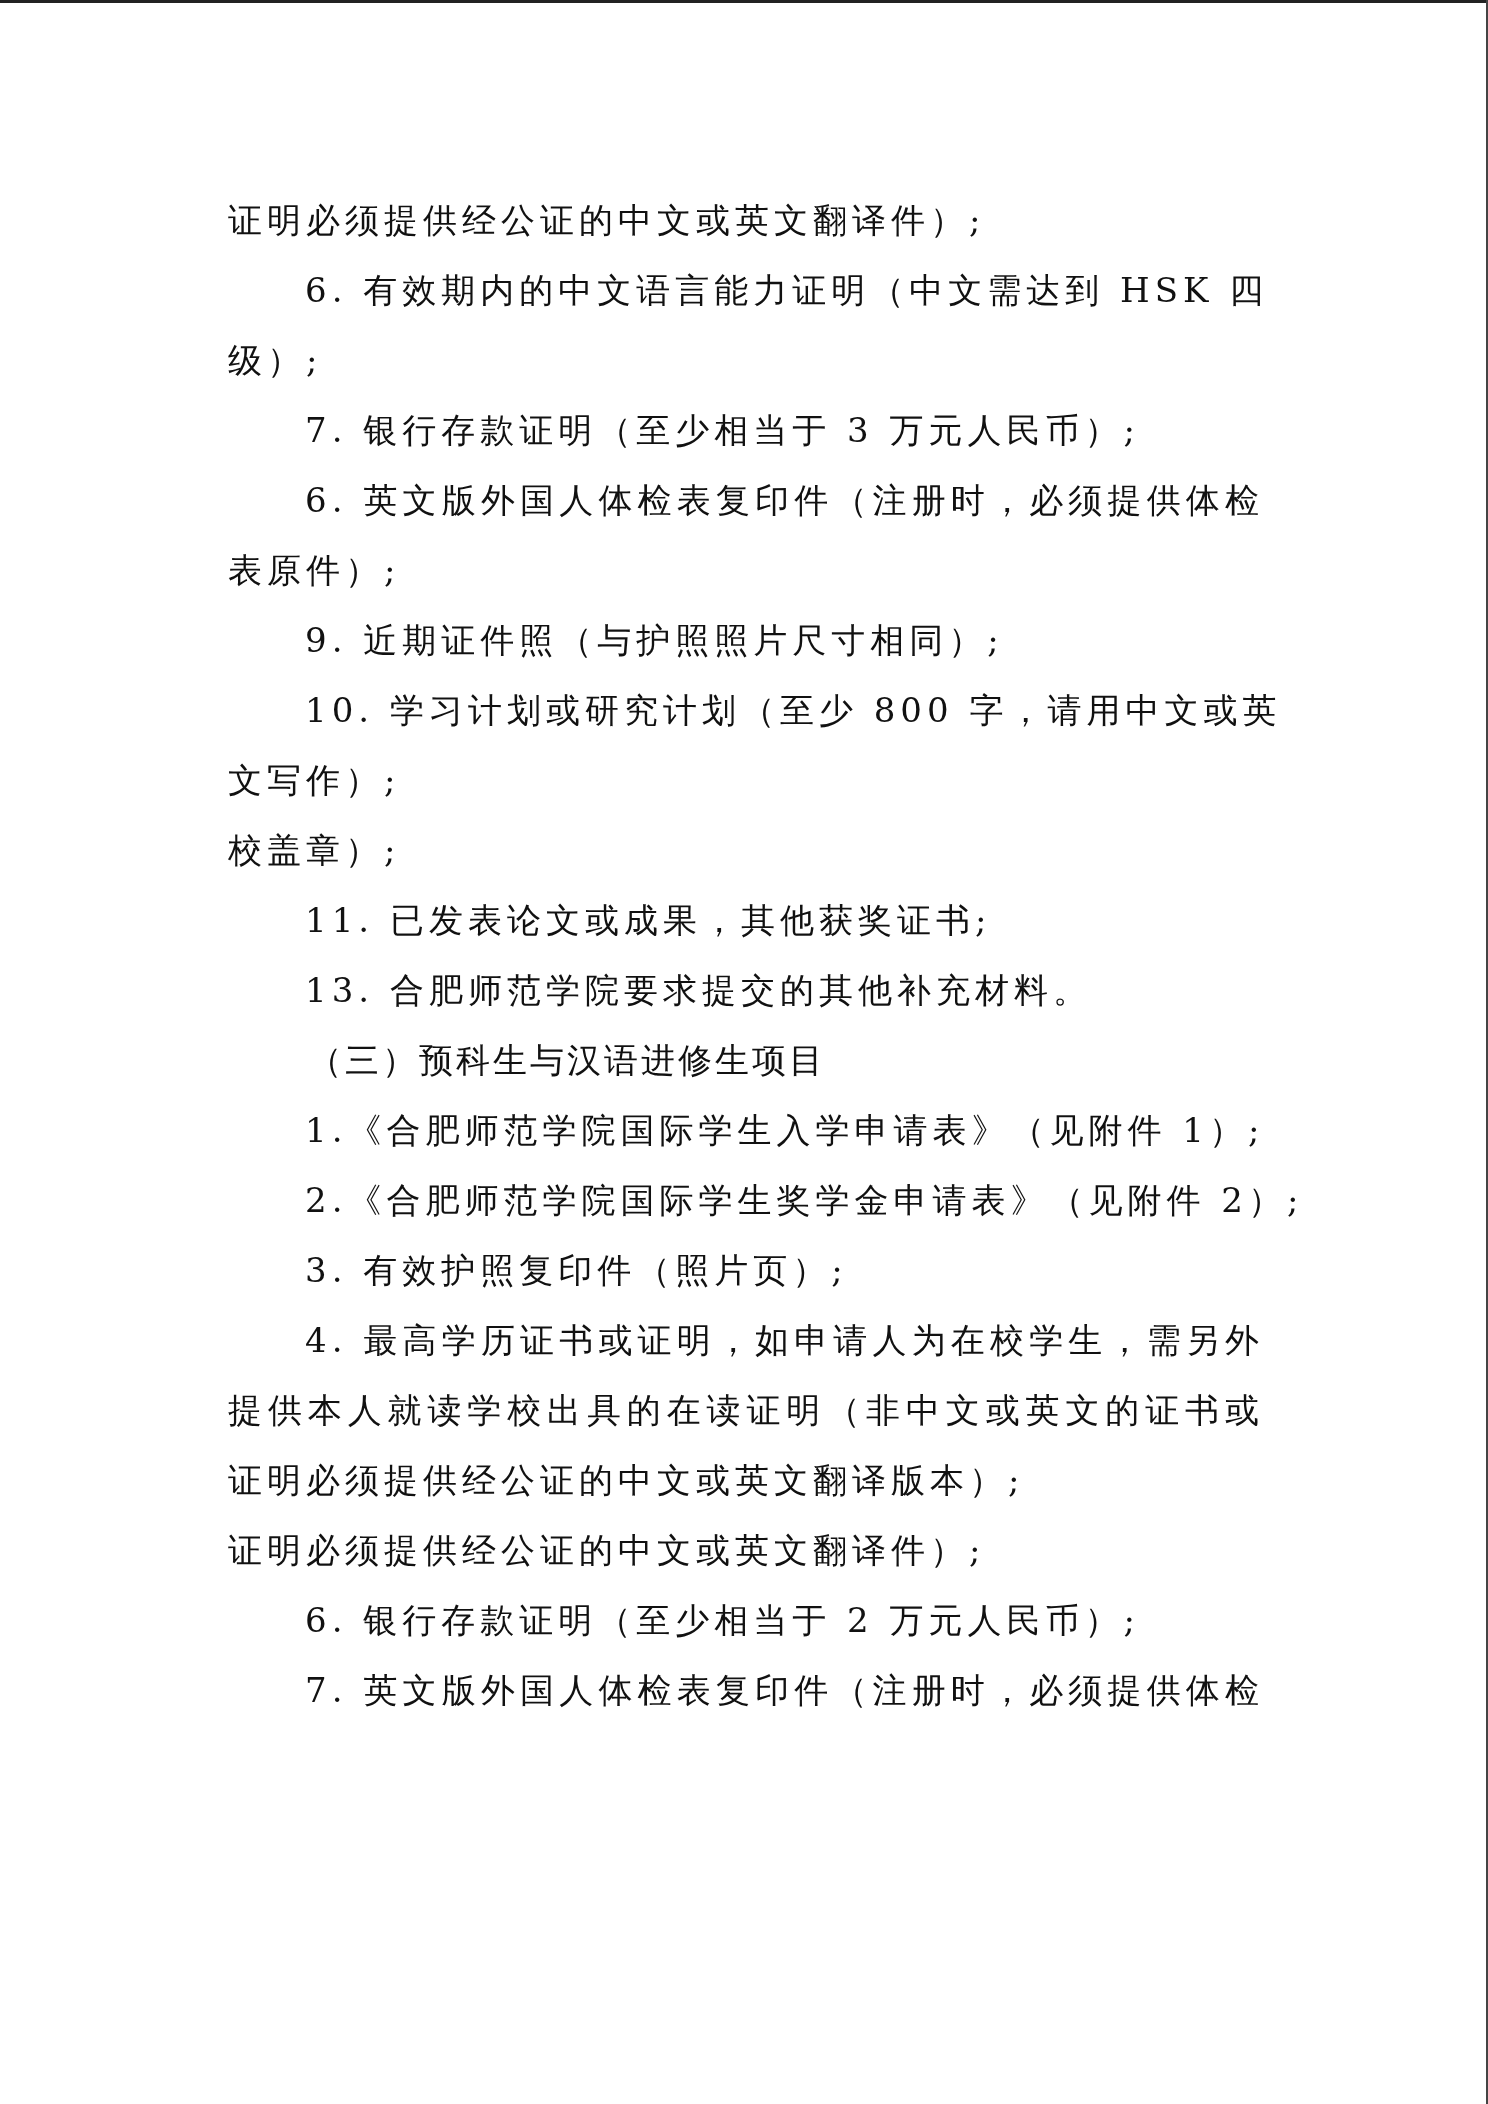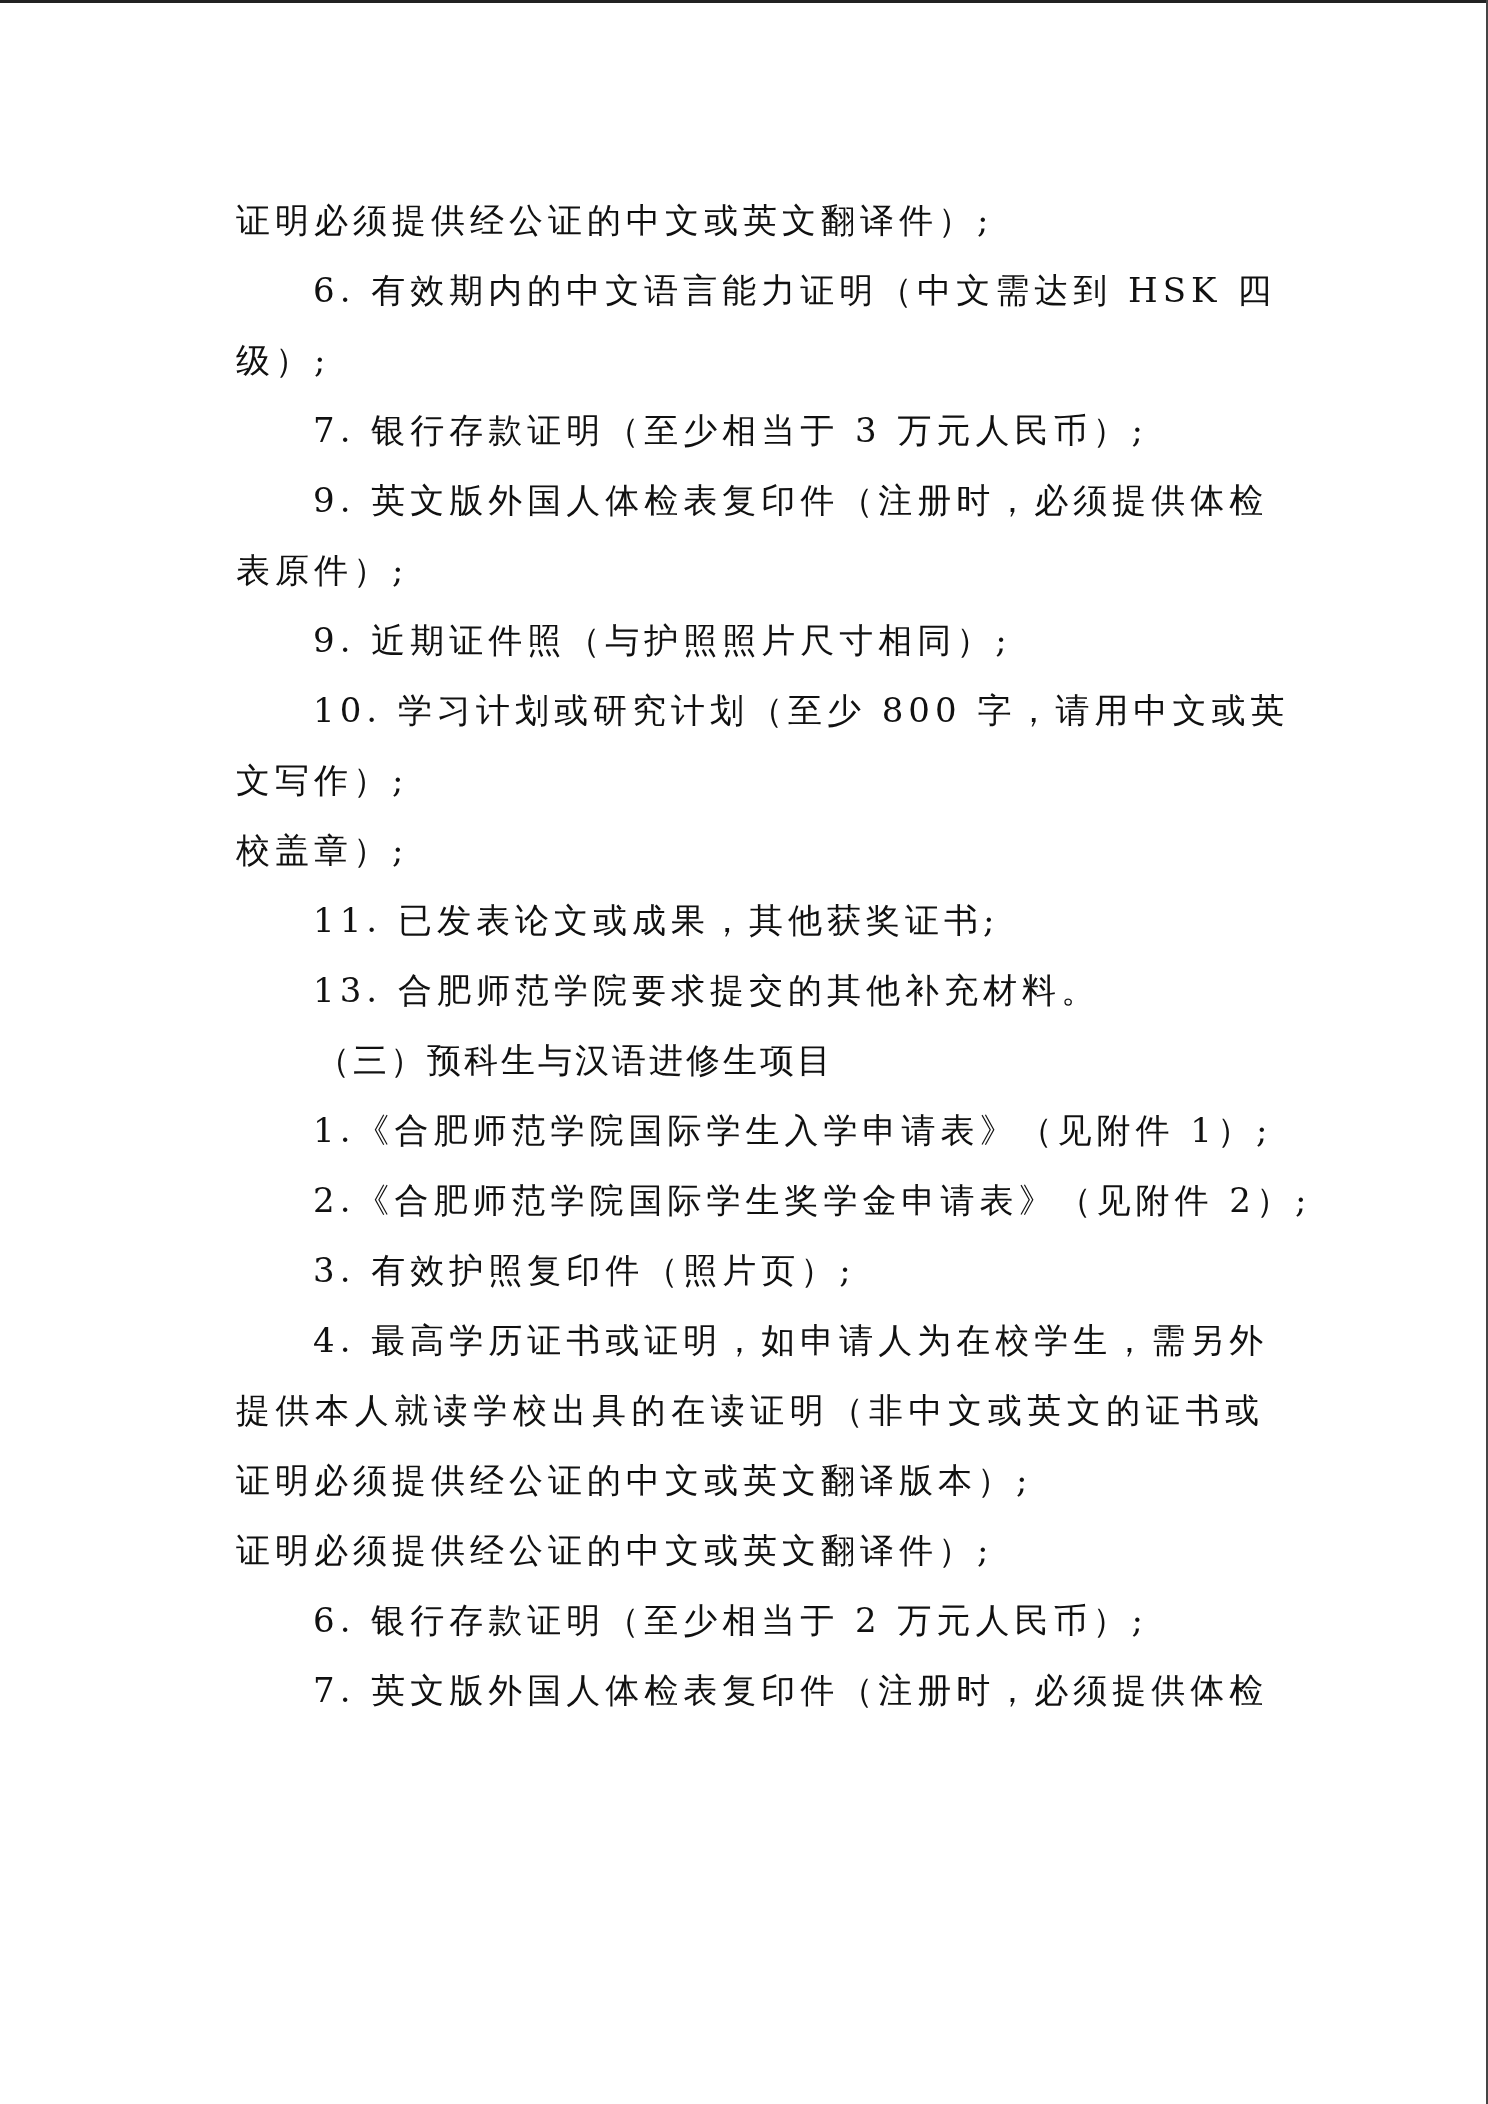--- a/index.html
+++ b/index.html
@@ -26,21 +26,20 @@
     width: 1036px;
   }
   .line {
     height: 70px;
     line-height: 70px;
     font-size: 34px;
     letter-spacing: 5px;
     white-space: nowrap;
     text-align: justify;
     text-align-last: justify;
-    margin-left: 8px;
   }
   .line.last {
     text-align-last: left;
   }
   .line.indent {
     padding-left: 77px;
   }
   .heading {
     font-family: "DejaVu Sans", "Liberation Sans", sans-serif;
     font-weight: normal;
@@ -53,21 +52,21 @@
 <body>
 
 <div class="top-border"></div>
 <div class="right-border"></div>
 
 <div class="page">
   <div class="line last">证明必须提供经公证的中文或英文翻译件）;</div>
   <div class="line indent">6. 有效期内的中文语言能力证明（中文需达到 HSK 四</div>
   <div class="line last">级）;</div>
   <div class="line indent last">7. 银行存款证明（至少相当于 3 万元人民币）;</div>
-  <div class="line indent">9. 英文版外国人体检表复印件（注册时，必须提供体检</div>
+  <div class="line indent">6. 英文版外国人体检表复印件（注册时，必须提供体检</div>
   <div class="line last">表原件）;</div>
   <div class="line indent last">9. 近期证件照（与护照照片尺寸相同）;</div>
   <div class="line indent">10. 学习计划或研究计划（至少 800 字，请用中文或英</div>
   <div class="line last">文写作）;</div>
   <div class="line last">校盖章）;</div>
   <div class="line indent last">11. 已发表论文或成果，其他获奖证书;</div>
   <div class="line indent last">13. 合肥师范学院要求提交的其他补充材料。</div>
 
   <div class="line heading">（三）预科生与汉语进修生项目</div>
 

